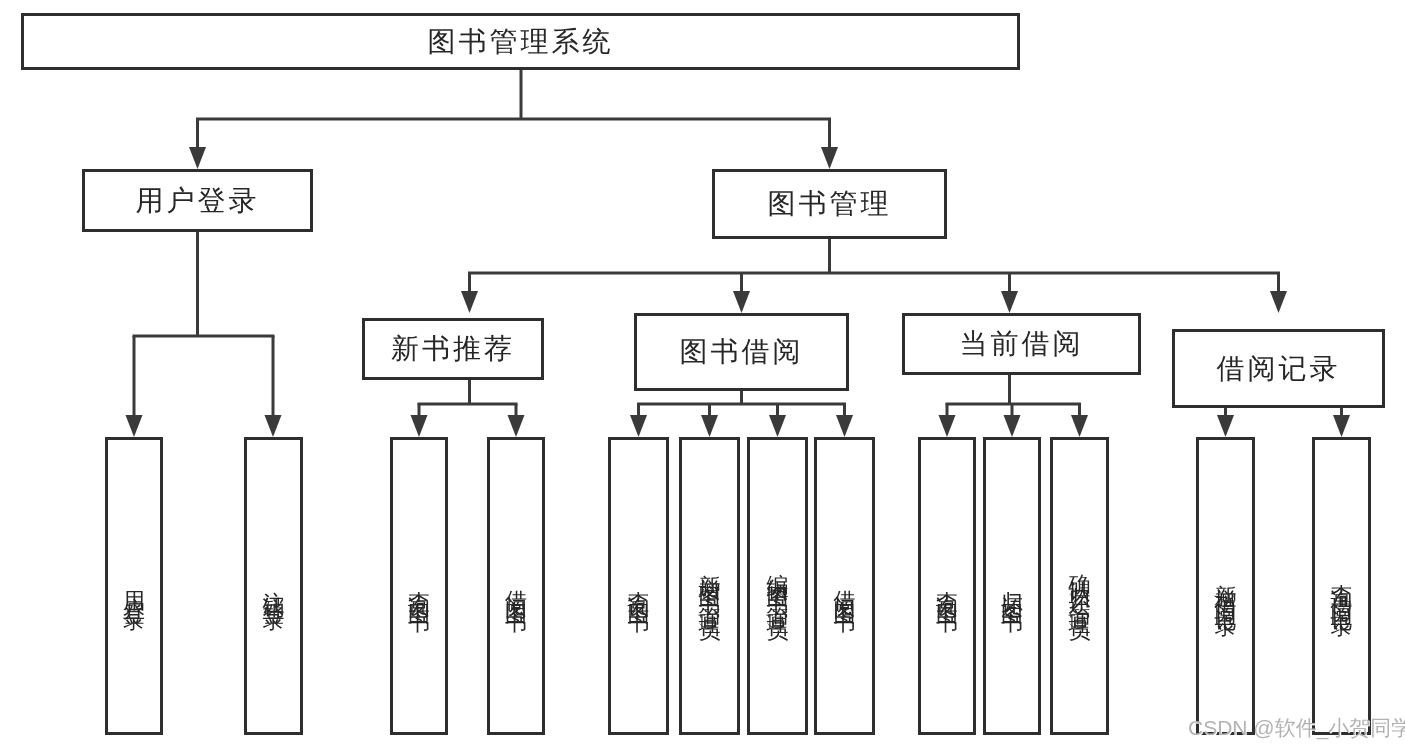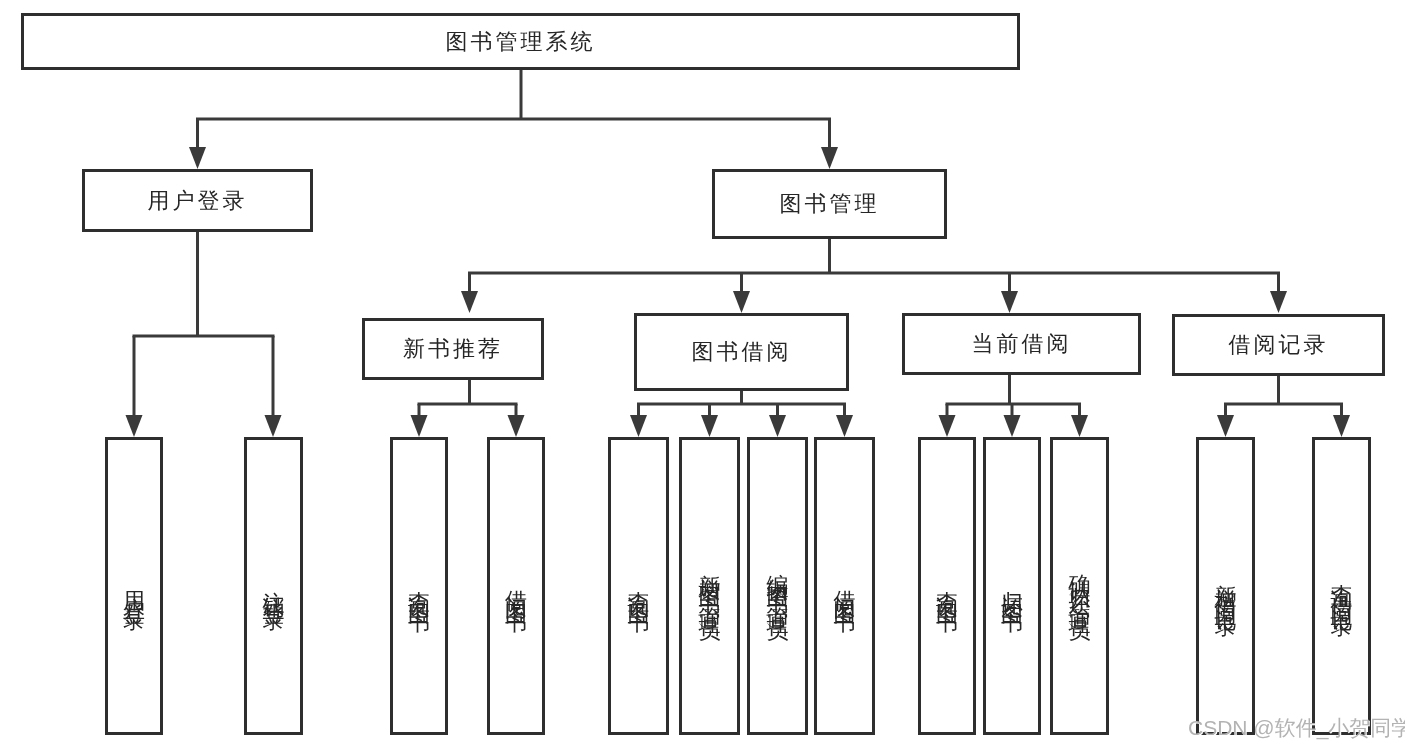--- a/index.html
+++ b/index.html
@@ -32,21 +32,21 @@
     position: absolute;
     border: 3px solid var(--box-border);
     background: var(--background);
     display: flex;
     align-items: center;
     justify-content: center;
     color: var(--text);
     z-index: 2;
   }
   .node.hlabel span {
-    font-size: 22px;
+    font-size: 28px;
     letter-spacing: 3px;
     white-space: nowrap;
   }
   .node.leaf span {
     writing-mode: vertical-rl;
     text-orientation: mixed;
     font-size: 22px;
     letter-spacing: 0.3em;
     line-height: 1;
   }
@@ -154,21 +154,21 @@
 
   <div class="node hlabel" style="left:362px;top:318px;width:182px;height:62px">
     <span>新书推荐</span>
   </div>
   <div class="node hlabel" style="left:634px;top:313px;width:215px;height:78px">
     <span>图书借阅</span>
   </div>
   <div class="node hlabel" style="left:902px;top:313px;width:239px;height:62px">
     <span>当前借阅</span>
   </div>
-  <div class="node hlabel" style="left:1172px;top:314px;width:213px;height:62px">
+  <div class="node hlabel" style="left:1172px;top:329px;width:213px;height:79px">
     <span>借阅记录</span>
   </div>
 
   <div class="node leaf" style="left:105px;top:437px;width:58px;height:298px">
     <span>用户登录</span>
   </div>
   <div class="node leaf" style="left:244px;top:437px;width:59px;height:298px">
     <span>注销登录</span>
   </div>
 

